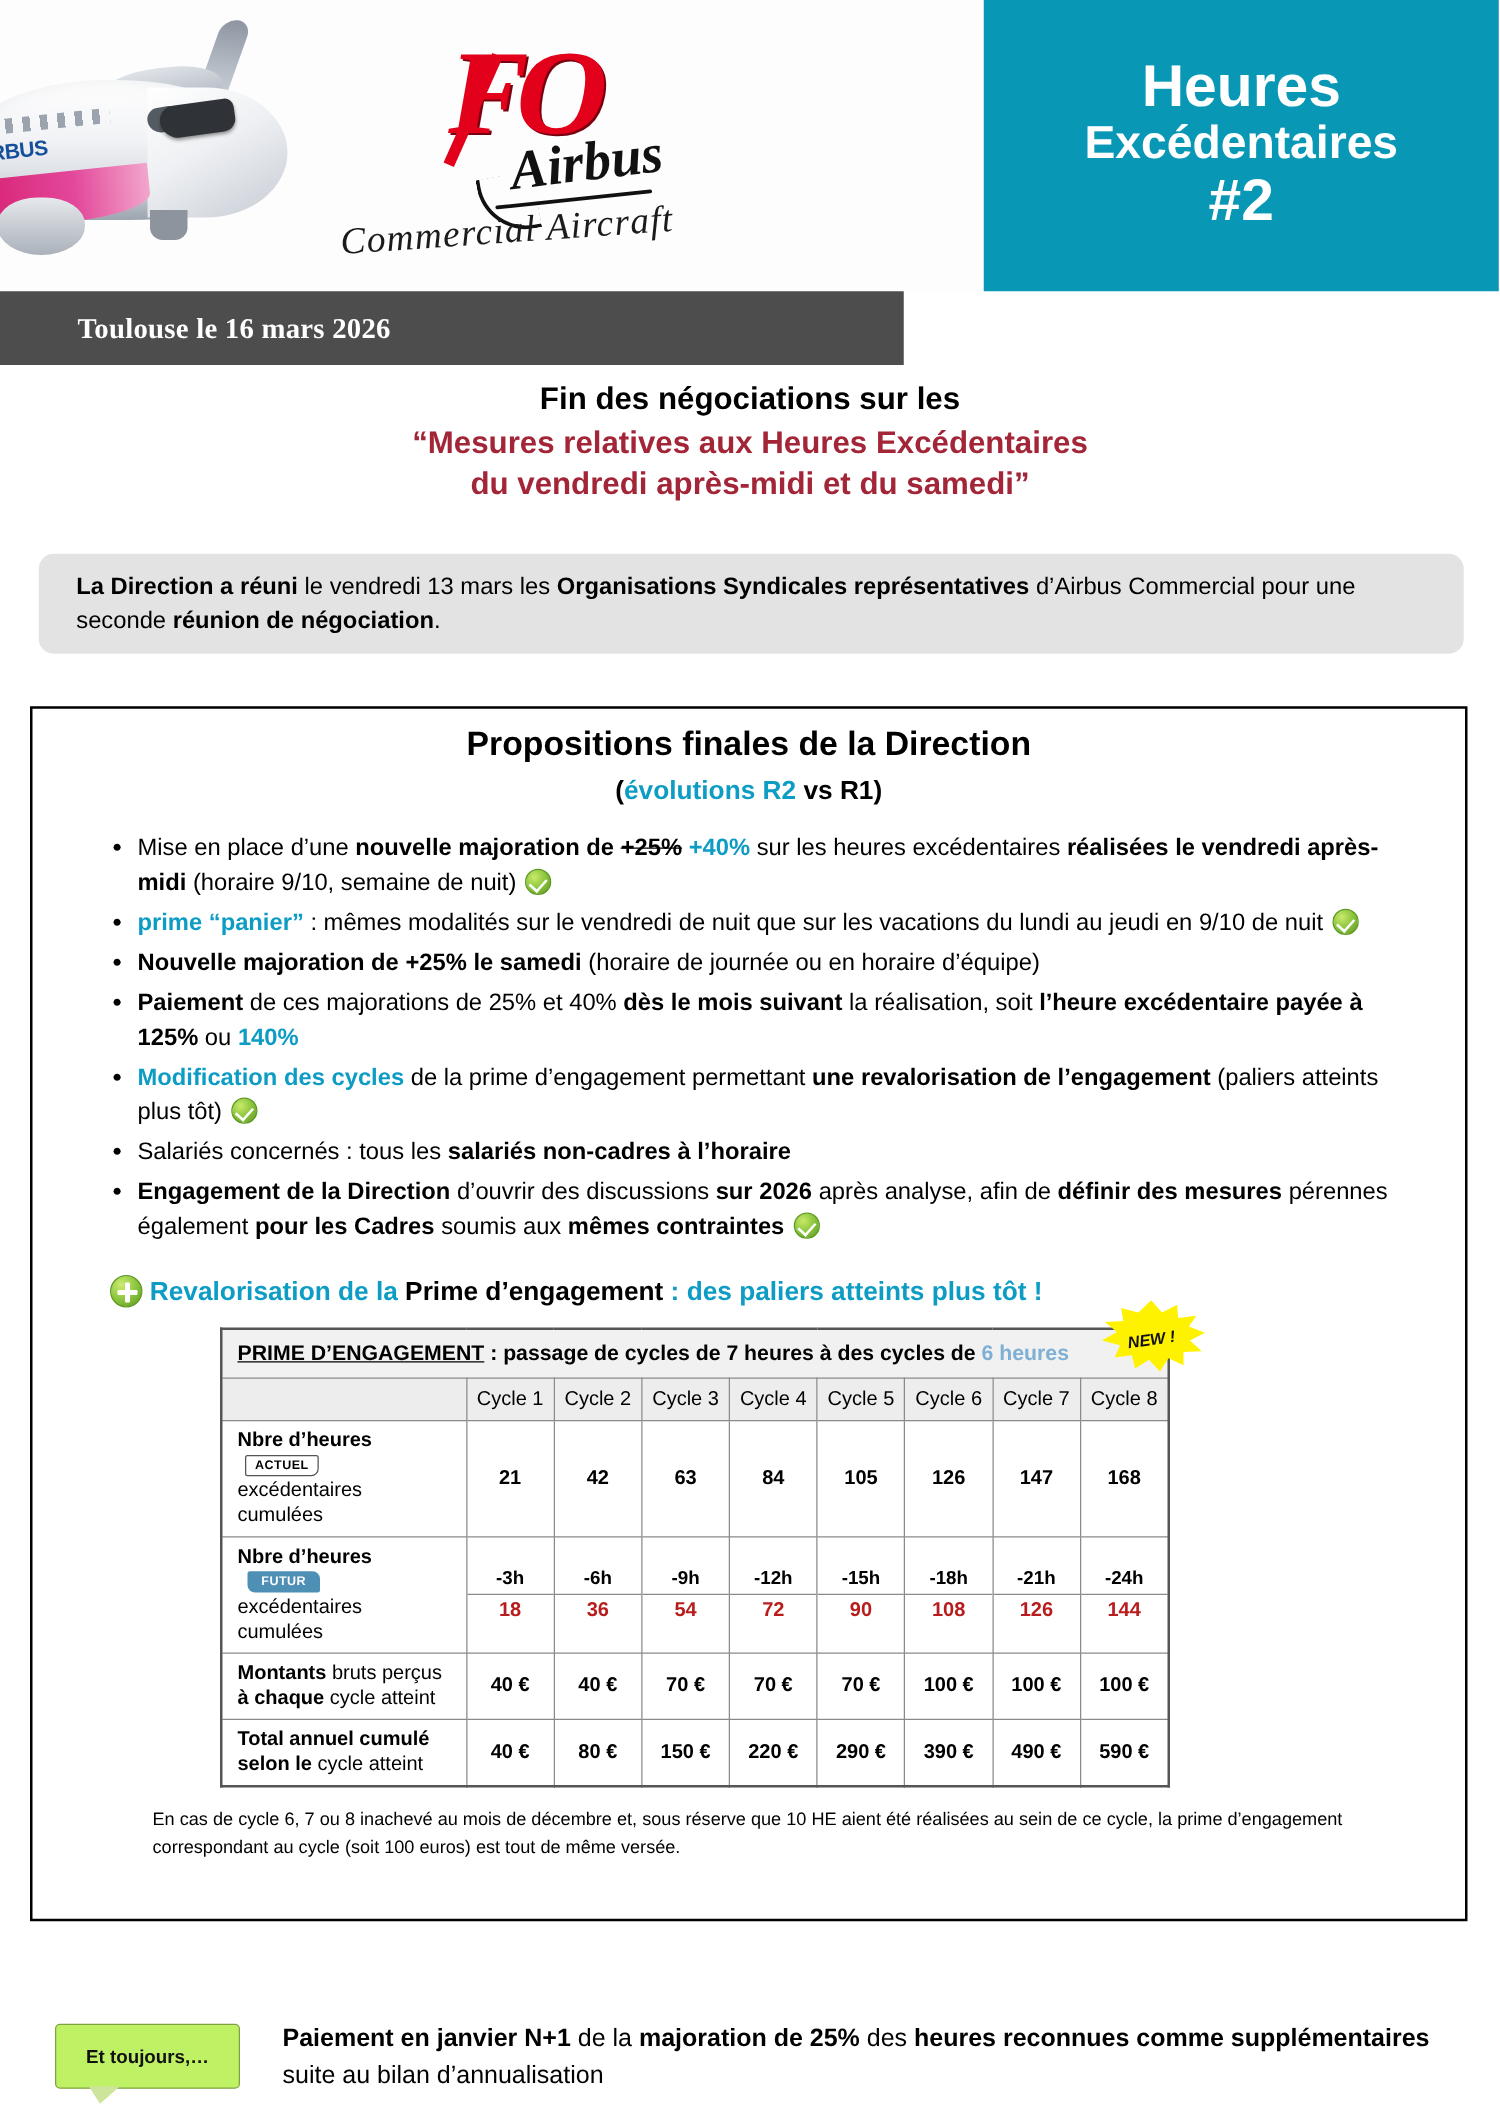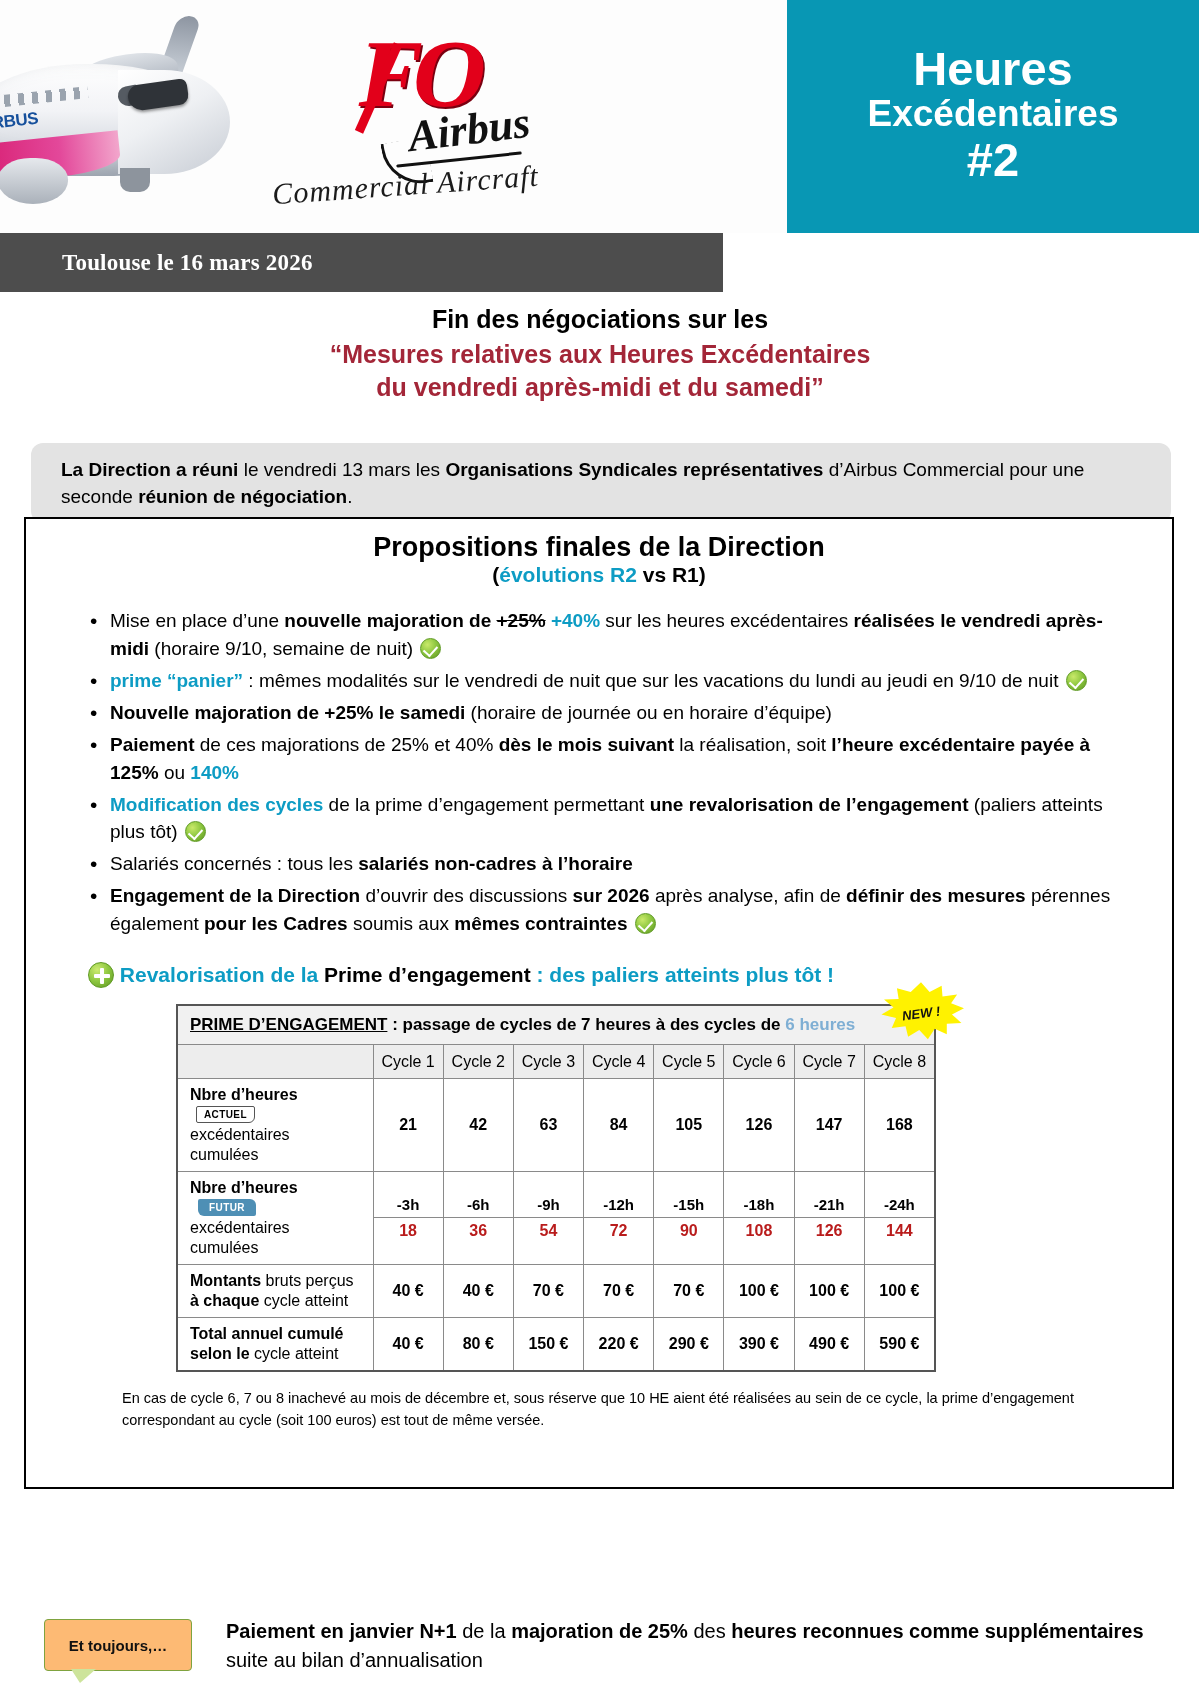--- a/index.html
+++ b/index.html
@@ -151,30 +151,30 @@
   .intro {
     position:absolute; left:31px; top:443px; width:1140px; min-height:72px;
     background:#E3E3E3; border-radius:12px;
     padding:14px 22px 12px 30px;
     font:400 19px/1.42 "Liberation Sans", sans-serif; color:#000;
   }
   .intro b { font-weight:700; }
 
   
   .mainbox {
-    position:absolute; left:24px; top:517px; width:1150px; height:972px;
+    position:absolute; left:24px; top:565px; width:1150px; height:972px;
     border:2.5px solid #000; background:#fff;
   }
   .prop-title {
     text-align:center; font:700 27px "Liberation Sans", sans-serif;
     margin-top:13px; color:#000;
   }
   .prop-sub {
     text-align:center; font:700 21px "Liberation Sans", sans-serif;
-    margin-top:0; color:#000;
+    margin-top:10px; color:#000;
   }
   .prop-sub .hl { color:#0D9CC4; }
 
   ul.bullets {
     margin:20px 0 0 0; padding:0 42px 0 62px; list-style:none;
   }
   ul.bullets li {
     position:relative; padding-left:22px; margin-bottom:4px;
     font:400 19px/1.47 "Liberation Sans", sans-serif; color:#000;
   }
@@ -284,21 +284,21 @@
     margin:16px 0 0 96px; width:980px;
     font:400 14.5px/1.5 "Liberation Sans", sans-serif; color:#000;
   }
 
   
   .ettoujours-row {
     position:absolute; left:44px; top:1615px; width:1130px; display:flex; align-items:flex-start;
   }
   .ettoujours-badge {
     position:relative; width:148px; min-height:52px;
-    background:#fdba74; border:1.6px solid #7FA33F; border-radius:4px;
+    background:#bef264; border:1.6px solid #7FA33F; border-radius:4px;
     display:flex; align-items:center; justify-content:center;
     font:700 15px "Liberation Sans", sans-serif; color:#111;
     margin-top:4px; flex:0 0 148px;
   }
   .ettoujours-badge::after {
     content:""; position:absolute; left:26px; bottom:-13px;
     width:0; height:0; border-left:9px solid transparent;
     border-right:16px solid transparent; border-top:14px solid #CDE49B;
   }
   .ettoujours-text {

